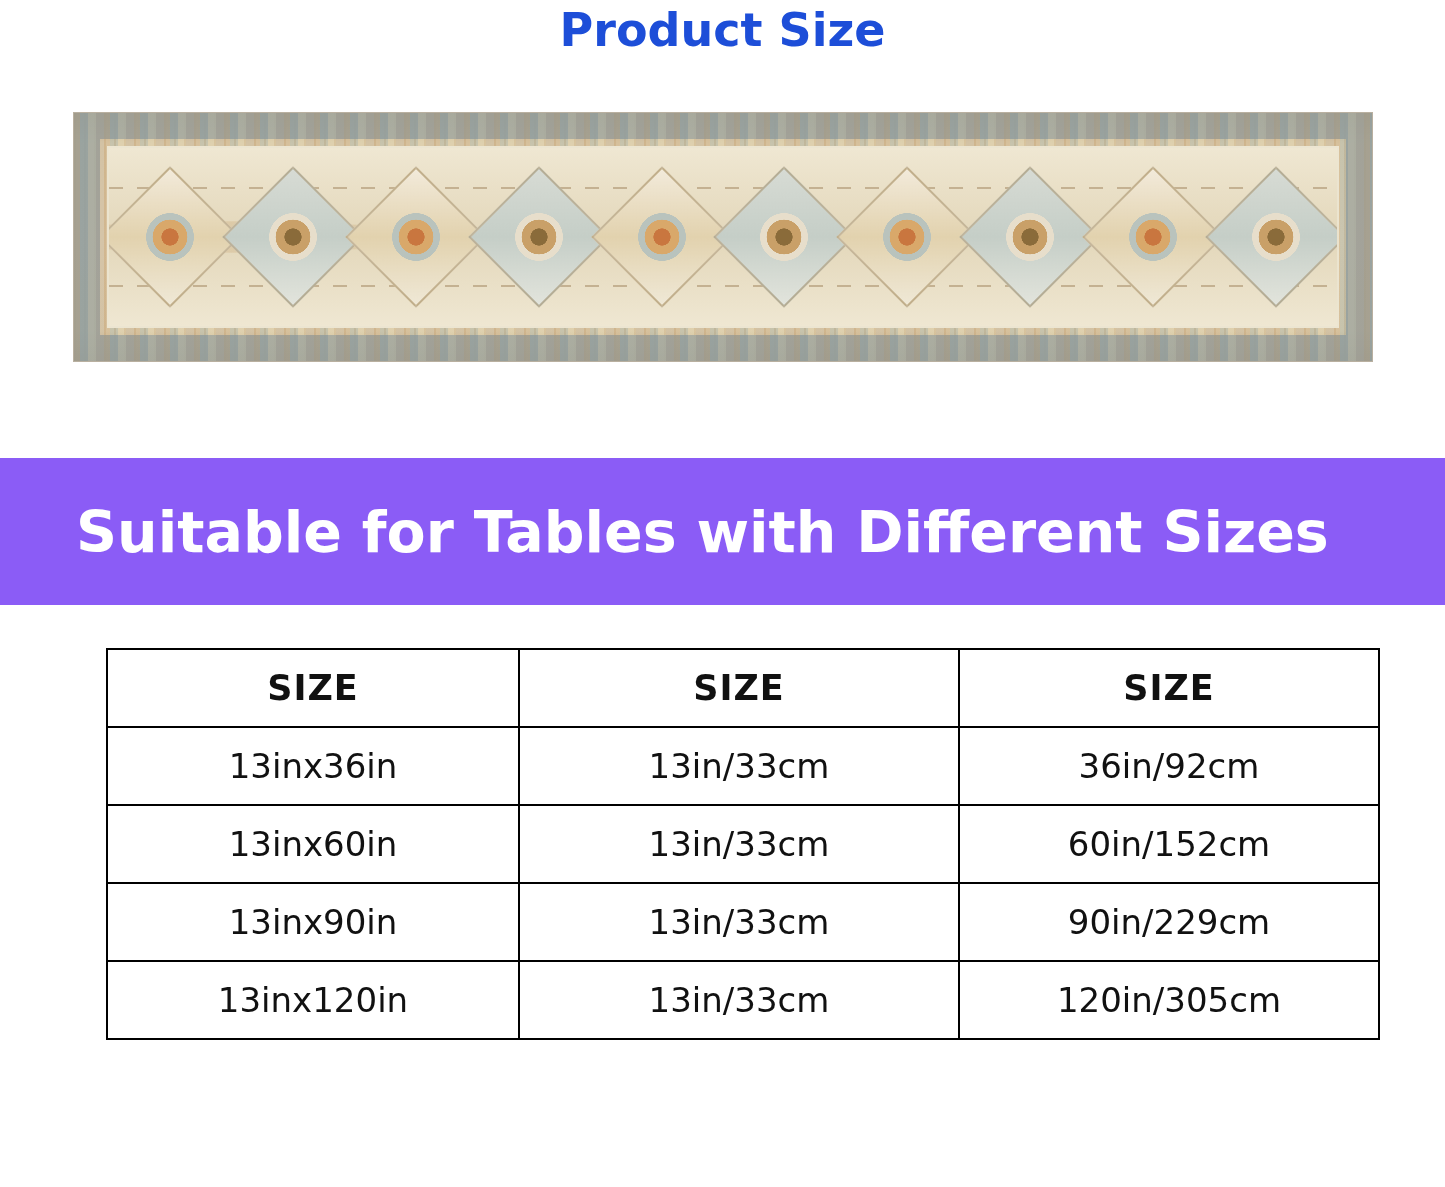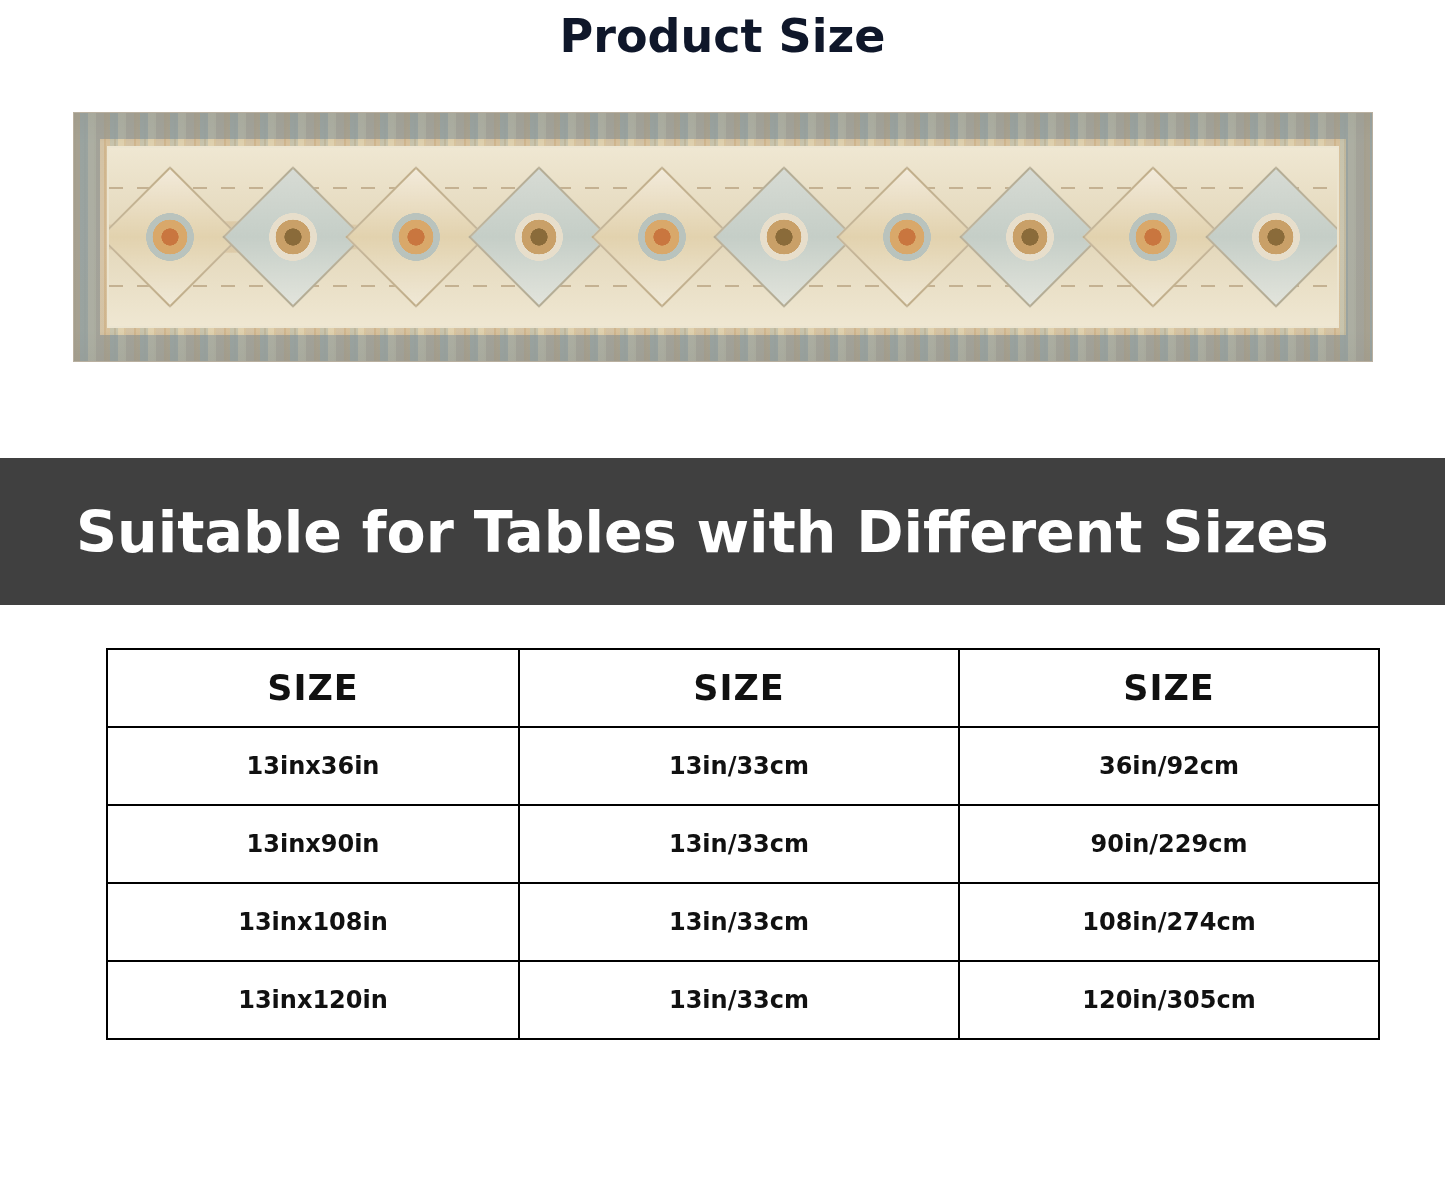--- a/index.html
+++ b/index.html
@@ -13,23 +13,23 @@
     font-family: "Liberation Sans", sans-serif;
     position: relative;
     overflow: hidden;
   }
 
   
   .product-title {
     text-align: center;
     font-size: 46px;
     font-weight: bold;
-    color: #0f172a;
+    color: #1d4ed8;
     letter-spacing: 0px;
-    padding-top: 12px;
+    padding-top: 6px;
     line-height: 1.05;
     font-family: "DejaVu Sans", sans-serif;
   }
 
   
   .runner-wrap {
     position: absolute;
     left: 73px;
     top: 112px;
     width: 1300px;
@@ -116,21 +116,21 @@
   .runner .vine.top { top: 22%; }
   .runner .vine.bottom { bottom: 22%; }
 
   
   .banner {
     position: absolute;
     left: 0;
     top: 458px;
     width: 1445px;
     height: 147px;
-    background: #404040;
+    background: #8b5cf6;
     display: flex;
     align-items: center;
   }
   .banner-text {
     color: #ffffff;
     font-size: 57px;
     font-weight: bold;
     padding-left: 76px;
     font-family: "DejaVu Sans", sans-serif;
     letter-spacing: 0px;
@@ -142,25 +142,25 @@
     position: absolute;
     left: 106px;
     top: 648px;
     width: 1272px;
     border-collapse: collapse;
     table-layout: fixed;
   }
   .size-table td, .size-table th {
     border: 2px solid #000000;
     text-align: center;
-    font-size: 24px;
+    font-size: 34px;
     color: #111111;
     height: 74px;
     font-family: "DejaVu Sans", sans-serif;
-    font-weight: bold;
+    font-weight: normal;
   }
   .size-table th {
     font-weight: bold;
     font-size: 35px;
     letter-spacing: 1px;
     text-align: center;
   }
   .size-table col.c1 { width: 412px; }
   .size-table col.c2 { width: 440px; }
   .size-table col.c3 { width: 420px; }
@@ -209,28 +209,28 @@
       <th>SIZE</th>
     </tr>
   </thead>
   <tbody>
     <tr>
       <td>13inx36in</td>
       <td>13in/33cm</td>
       <td>36in/92cm</td>
     </tr>
     <tr>
+      <td>13inx60in</td>
+      <td>13in/33cm</td>
+      <td>60in/152cm</td>
+    </tr>
+    <tr>
       <td>13inx90in</td>
       <td>13in/33cm</td>
       <td>90in/229cm</td>
-    </tr>
-    <tr>
-      <td>13inx108in</td>
-      <td>13in/33cm</td>
-      <td>108in/274cm</td>
     </tr>
     <tr>
       <td>13inx120in</td>
       <td>13in/33cm</td>
       <td>120in/305cm</td>
     </tr>
   </tbody>
 </table>
 
 </body></html>

